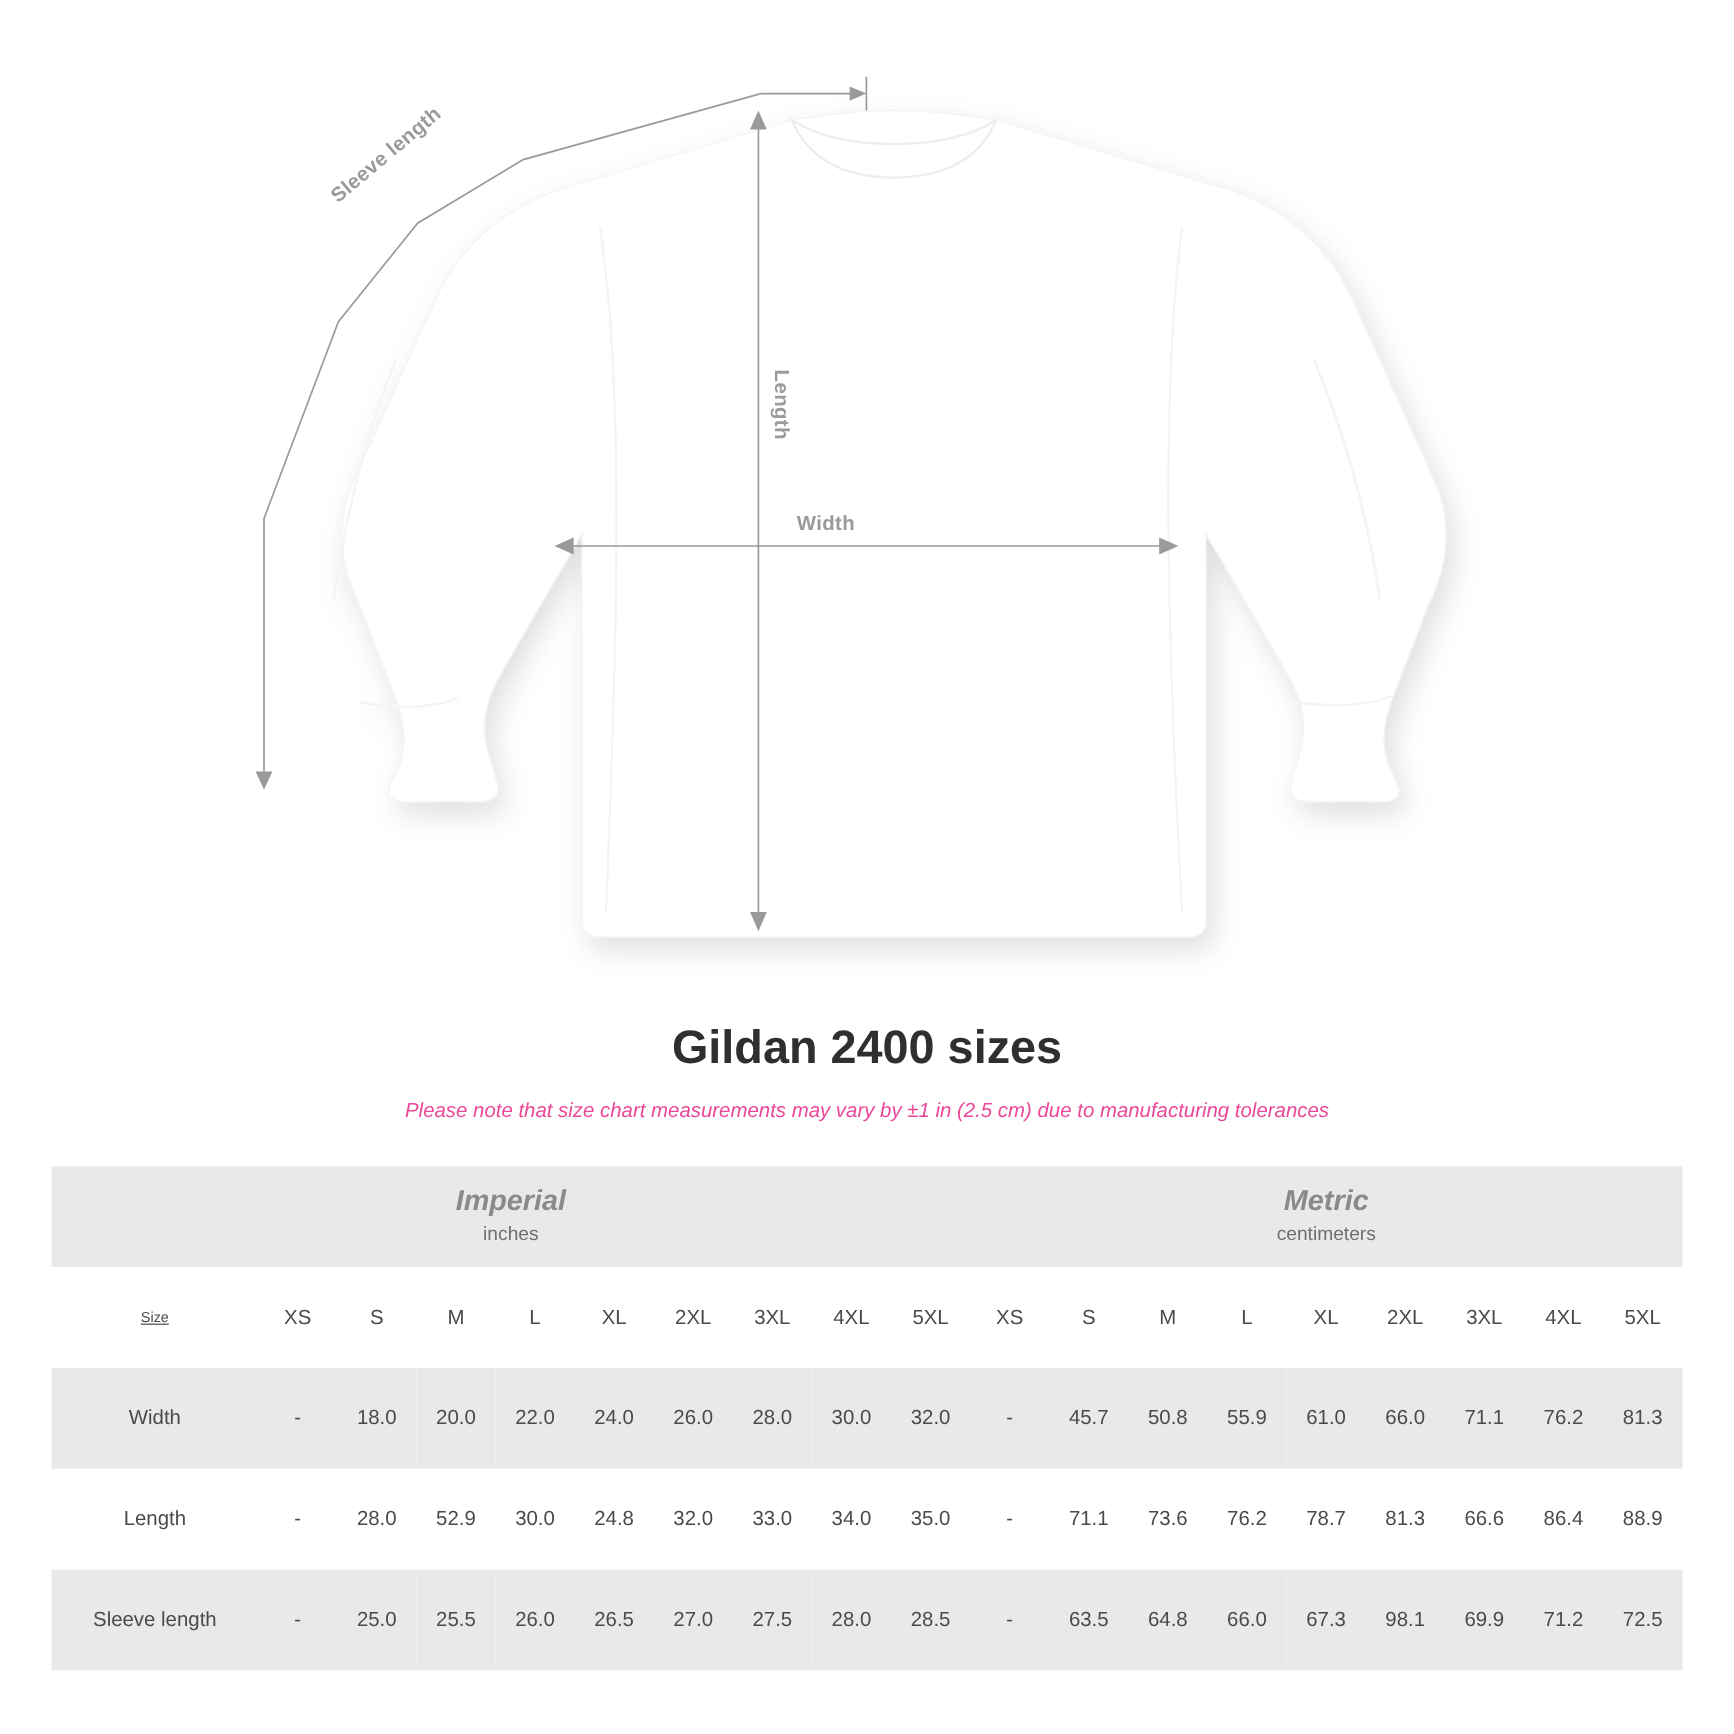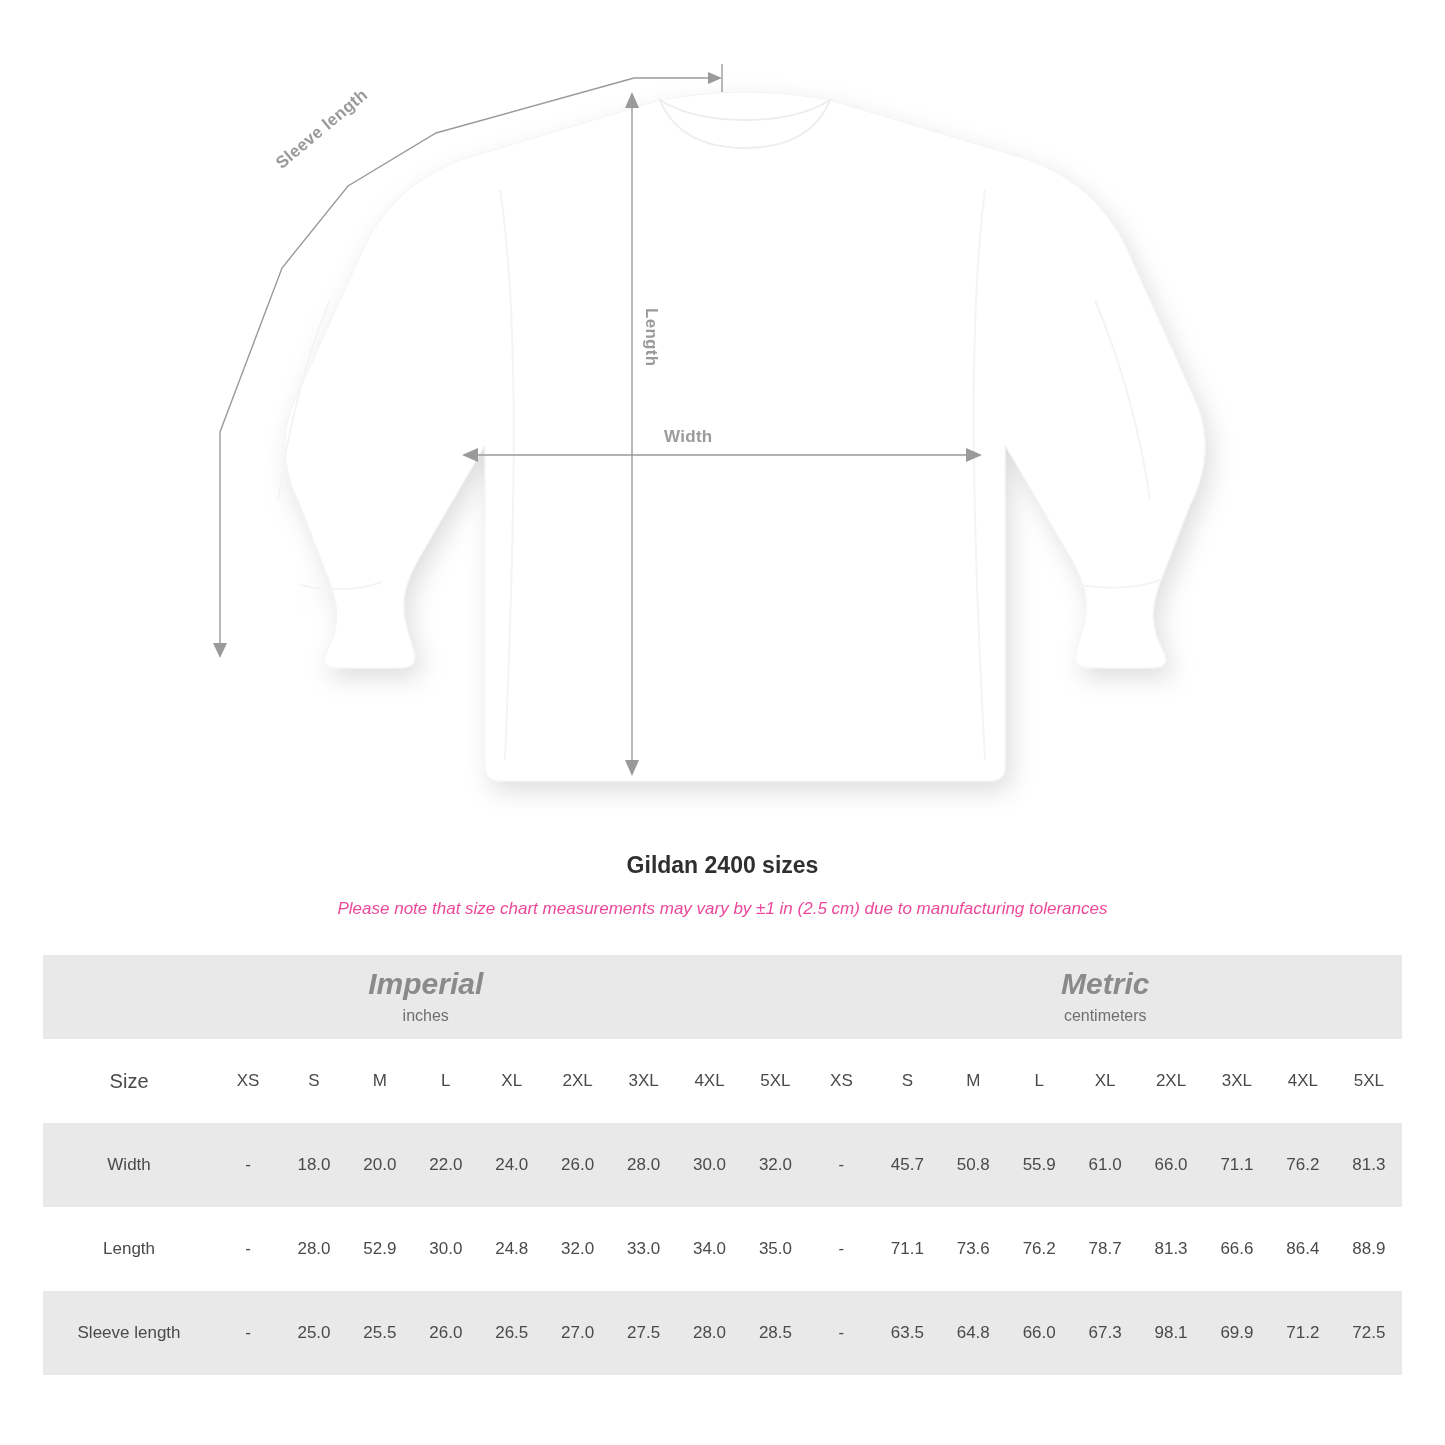--- a/index.html
+++ b/index.html
@@ -52,21 +52,21 @@
     left: 664px;
     top: 427px;
   }
 
   
   .title-block {
     text-align: center;
     margin-top: 22px;
   }
   .chart-title {
-    font-size: 23px;
+    font-size: 39px;
     font-weight: bold;
     color: #2f2f2f;
     margin: 0;
   }
   .chart-note {
     font-size: 17px;
     font-style: italic;
     color: #ec4899;
     margin: 20px 0 0 0;
   }
@@ -89,37 +89,37 @@
     font-weight: normal;
     padding: 0;
     height: 84px;
     vertical-align: middle;
   }
   .unitrow td {
     background: #e9e9e9;
     height: 118px;
   }
   .unit-title {
-    font-size: 30px;
+    font-size: 24px;
     font-weight: bold;
     font-style: italic;
     color: #8a8a8a;
     line-height: 1.25;
   }
   .unit-sub {
     font-size: 16px;
     color: #6f6f6f;
     line-height: 1.6;
   }
   .hdr td {
     background: #ffffff;
     font-weight: bold;
     color: #3d3d3d;
   }
-  .hdr td.rowlabel { font-size: 20px; }
+  .hdr td.rowlabel { font-size: 12px; text-decoration: underline; }
   .rowlabel {
     font-weight: bold;
     color: #3d3d3d;
     font-size: 18px;
   }
   tr.shade td { background: #e9e9e9; }
   tr.plain td { background: #ffffff; }
   col.c-label { width: 172px; }
   col.c-cell { width: 65.9px; }
 </style>

